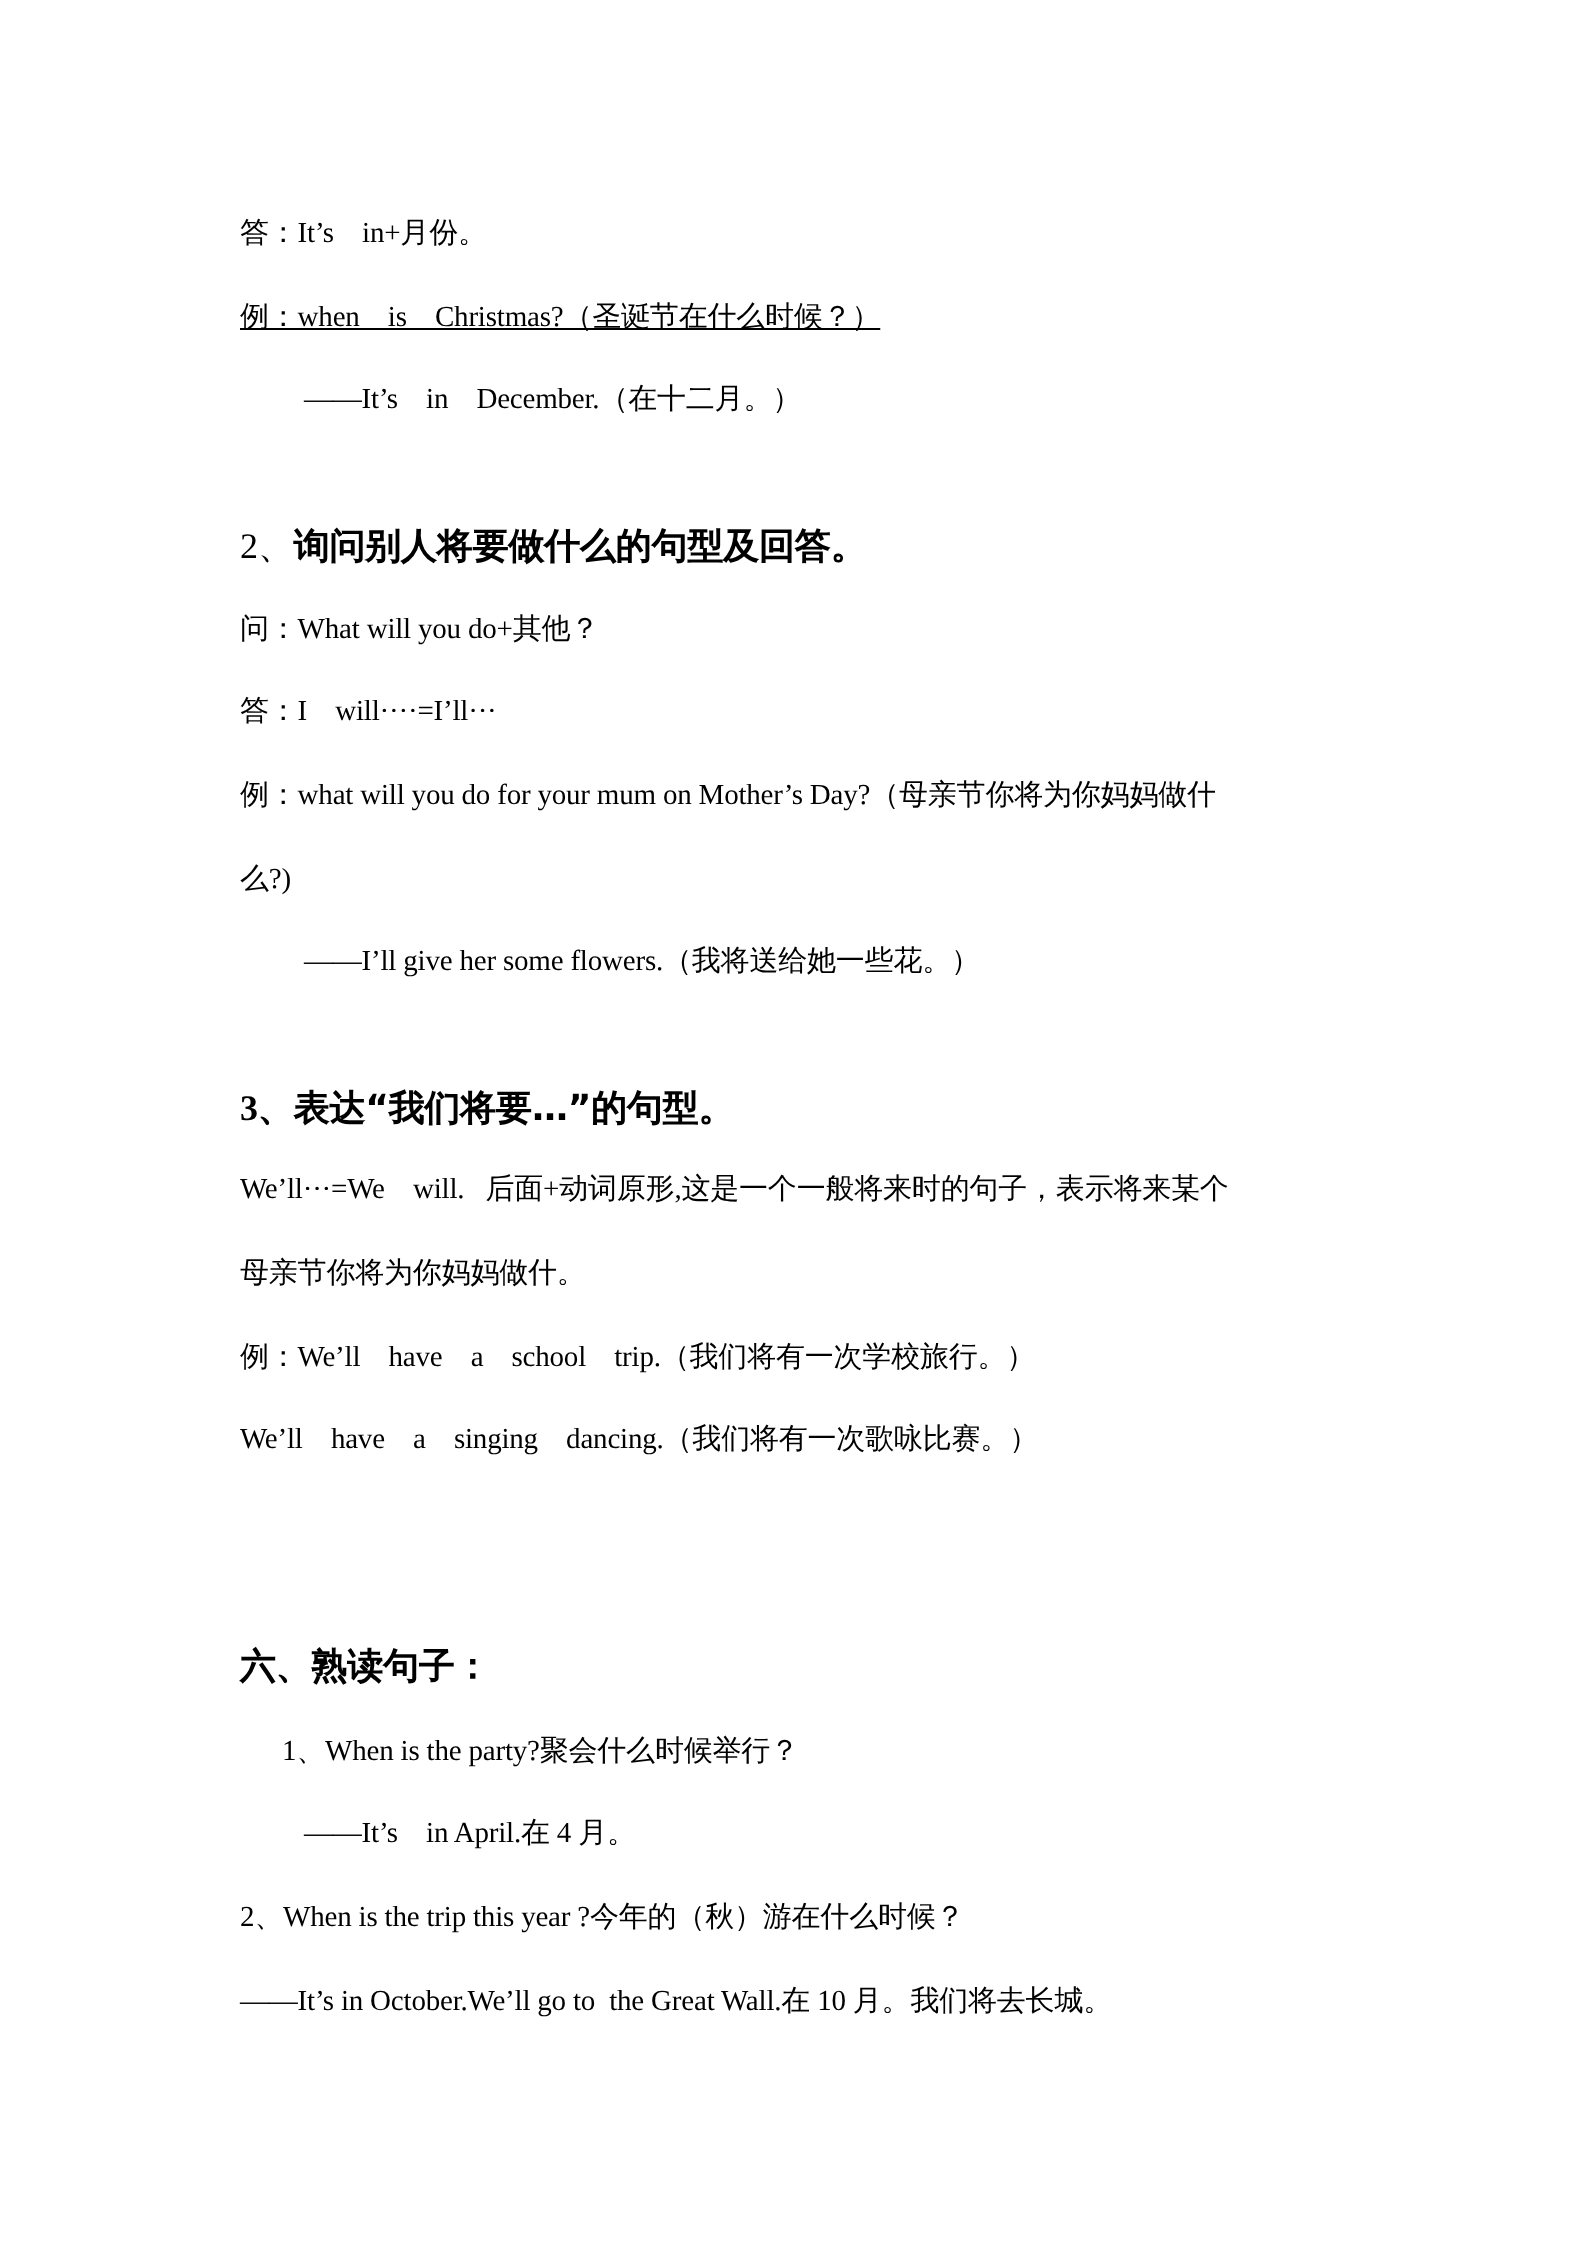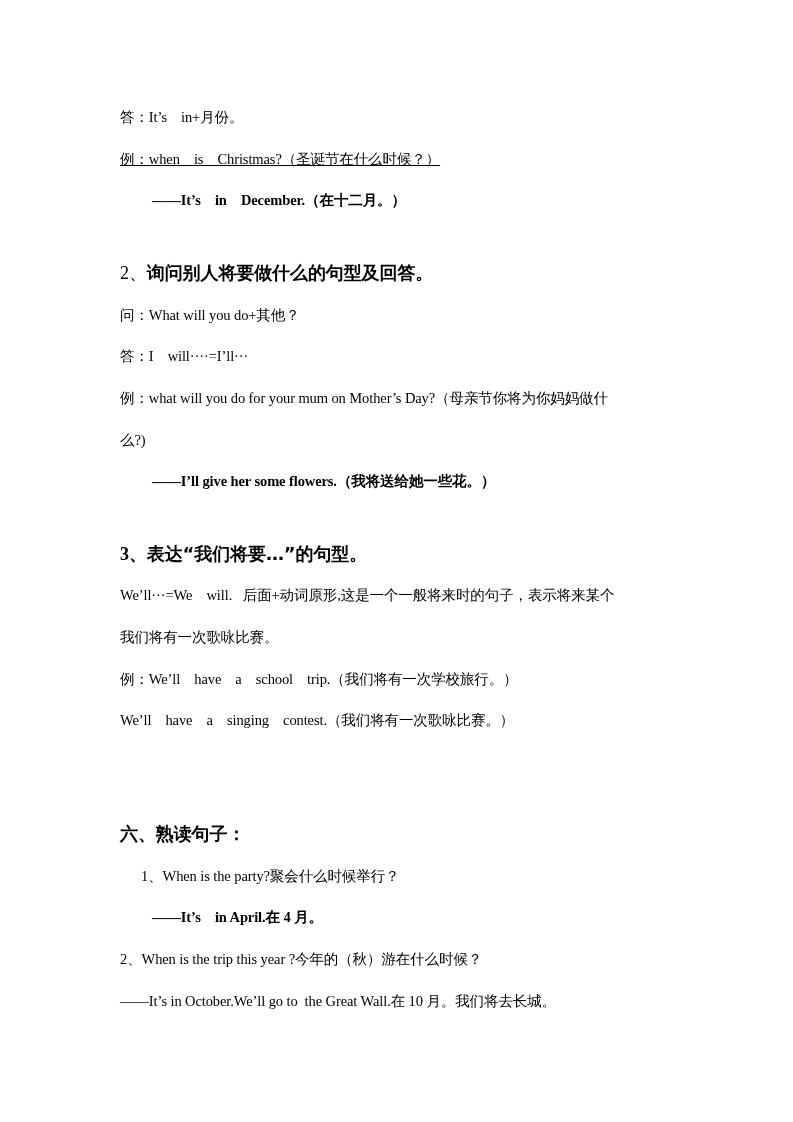--- a/index.html
+++ b/index.html
@@ -24,21 +24,21 @@
       height: 1122px;
     }
     .line {
       position: absolute;
       left: 120px;
       white-space: pre;
       font-size: 14.5px;
       line-height: 20px;
       letter-spacing: -0.1px;
     }
-    .indent { left: 152px; font-weight: bold; }
+    .indent { left: 152px; }
     .heading {
       font-weight: bold;
       font-family: "DejaVu Sans", "Liberation Sans", sans-serif;
       font-size: 18px;
     }
     .heading .num {
       font-family: "Liberation Serif", serif;
       font-weight: normal;
     }
     .heading .num.bold { font-weight: bold; }
@@ -54,23 +54,23 @@
 
   <div class="line heading" style="top:263px;"><span class="num">2、</span><span>询问别人将要做什么的句型及回答。</span></div>
   <div class="line" style="top:305px;">问：What will you do+其他？</div>
   <div class="line" style="top:346px;">答：I    will····=I’ll···</div>
   <div class="line" style="top:388px;">例：what will you do for your mum on Mother’s Day?（母亲节你将为你妈妈做什</div>
   <div class="line" style="top:430px;">么?)</div>
   <div class="line indent" style="top:471px;">——I’ll give her some flowers.（我将送给她一些花。）</div>
 
   <div class="line heading" style="top:544px;"><span class="num bold">3、</span><span>表达“我们将要…”的句型。</span></div>
   <div class="line" style="top:585px;">We’ll···=We    will.   后面+动词原形,这是一个一般将来时的句子，表示将来某个</div>
-  <div class="line" style="top:627px;">我们将有一次歌咏比赛。</div>
+  <div class="line" style="top:627px;">母亲节你将为你妈妈做什。</div>
   <div class="line" style="top:669px;">例：We’ll    have    a    school    trip.（我们将有一次学校旅行。）</div>
-  <div class="line" style="top:710px;">We’ll    have    a    singing    contest.（我们将有一次歌咏比赛。）</div>
+  <div class="line" style="top:710px;">We’ll    have    a    singing    dancing.（我们将有一次歌咏比赛。）</div>
 
   <div class="line heading" style="top:824px;">六、熟读句子：</div>
   <div class="line" style="top:866px;margin-left:21px;">1、When is the party?聚会什么时候举行？</div>
   <div class="line indent" style="top:907px;text-align:center;">——It’s    in April.在 4 月。</div>
   <div class="line" style="top:949px;">2、When is the trip this year ?今年的（秋）游在什么时候？</div>
   <div class="line" style="top:991px;">——It’s in October.We’ll go to  the Great Wall.在 10 月。我们将去长城。</div>
 
 </div>
 
 </body></html>

